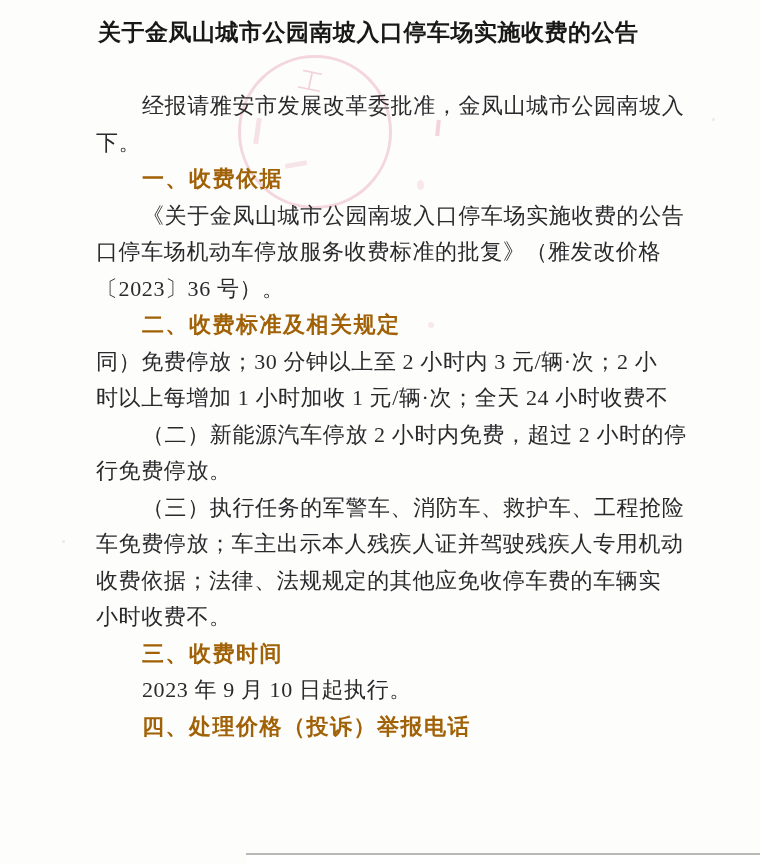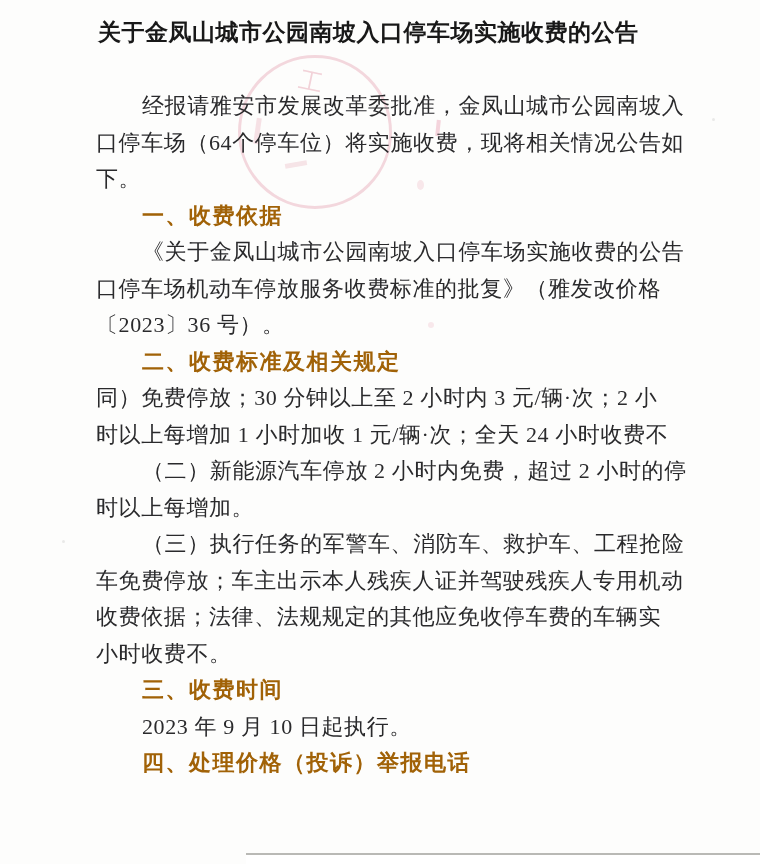--- a/index.html
+++ b/index.html
@@ -72,31 +72,30 @@
     <span class="glyph3"></span>
   </div>
   <div class="smudge s1"></div>
   <div class="smudge s2"></div>
   <div class="smudge s3"></div>
 
   <div class="doc-title">关于金凤山城市公园南坡入口停车场实施收费的公告</div>
 
   <div class="content">
     <div class="line ind">经报请雅安市发展改革委批准，金凤山城市公园南坡入</div>
-    <div class="line">口停车场（64个停车位）将实施收费，现将相关情况公告如</div>
     <div class="line">下。</div>
     <div class="line h ind">一、收费依据</div>
     <div class="line ind">《关于金凤山城市公园南坡入口停车场实施收费的公告</div>
     <div class="line">口停车场机动车停放服务收费标准的批复》（雅发改价格</div>
     <div class="line">〔2023〕36 号）。</div>
     <div class="line h ind">二、收费标准及相关规定</div>
     <div class="line">同）免费停放；30 分钟以上至 2 小时内 3 元/辆·次；2 小</div>
     <div class="line">时以上每增加 1 小时加收 1 元/辆·次；全天 24 小时收费不</div>
     <div class="line ind">（二）新能源汽车停放 2 小时内免费，超过 2 小时的停</div>
-    <div class="line">时以上每增加。</div>
+    <div class="line">行免费停放。</div>
     <div class="line ind">（三）执行任务的军警车、消防车、救护车、工程抢险</div>
     <div class="line">车免费停放；车主出示本人残疾人证并驾驶残疾人专用机动</div>
     <div class="line">收费依据；法律、法规规定的其他应免收停车费的车辆实</div>
     <div class="line">小时收费不。</div>
     <div class="line h ind">三、收费时间</div>
     <div class="line ind">2023 年 9 月 10 日起执行。</div>
     <div class="line h ind">四、处理价格（投诉）举报电话</div>
   </div>
 
   <div class="page-edge"></div>

